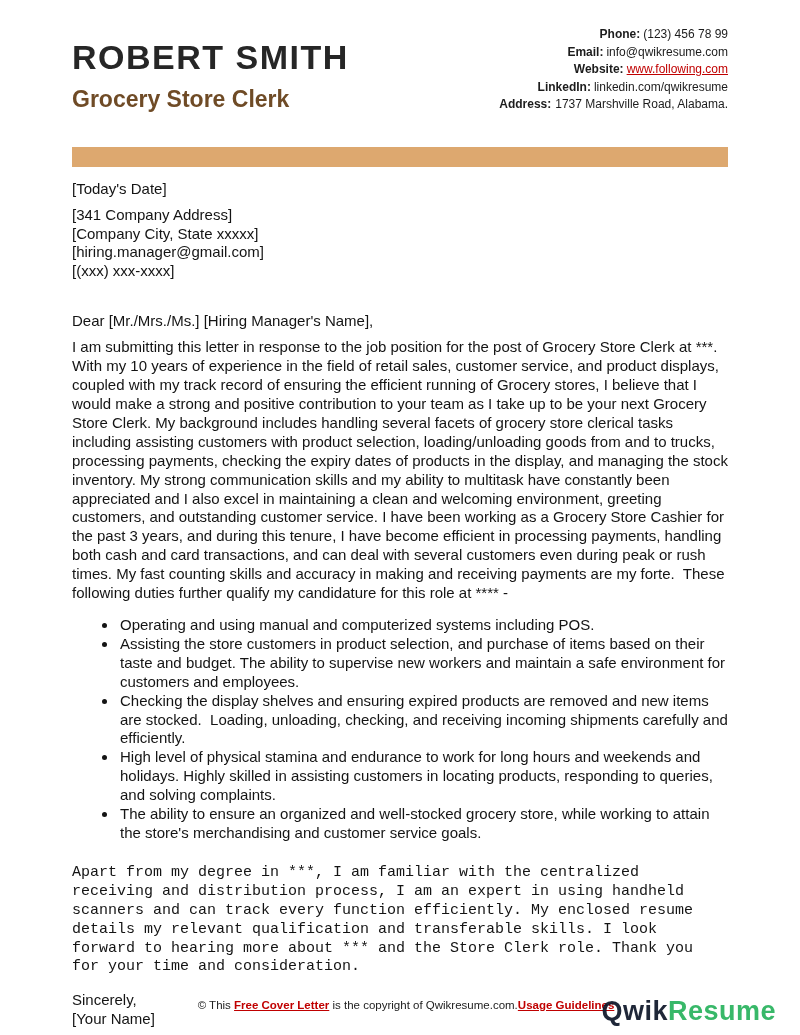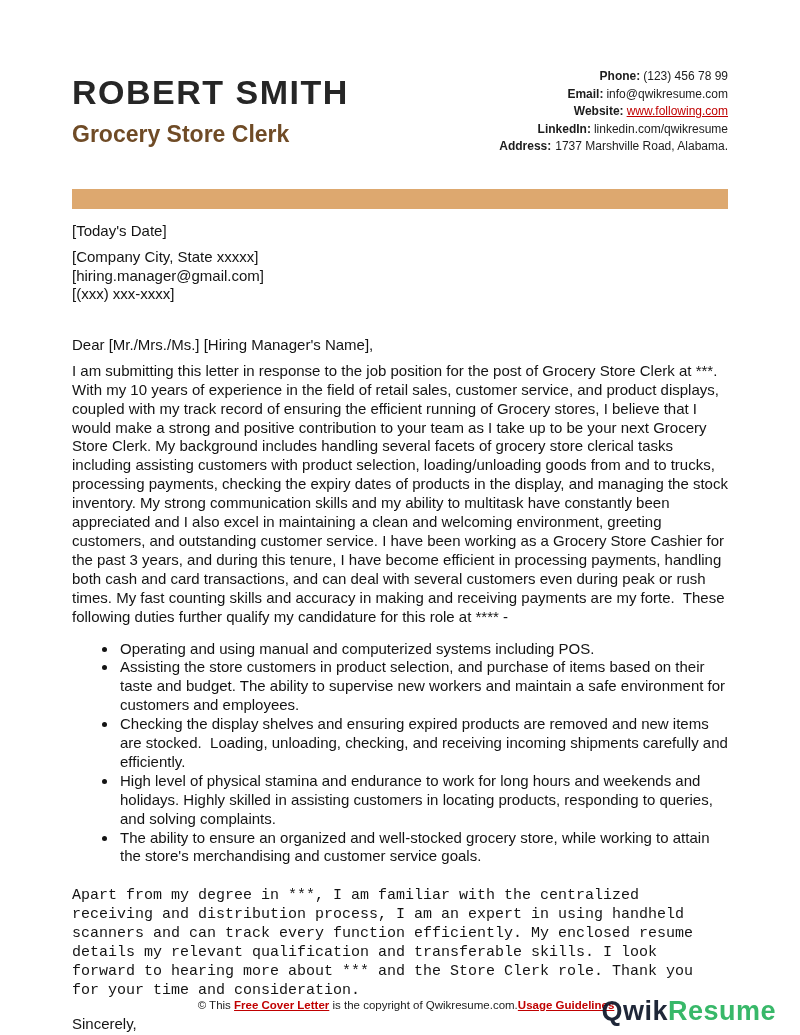--- a/index.html
+++ b/index.html
@@ -15,22 +15,22 @@
     overflow: hidden;
     color: #1c1c1c;
   }
 
   .inner { padding: 0 72px; }
 
   
   .header {
     display: flex;
     justify-content: space-between;
-    align-items: center;
-    padding-top: 66px;
+    align-items: flex-end;
+    padding-top: 24px;
   }
   .name {
     font-size: 34px;
     font-weight: 700;
     letter-spacing: 1.5px;
     color: #262626;
     line-height: 1.15;
   }
   .job-title {
     margin-top: 9px;
@@ -125,20 +125,21 @@
         <div class="row-address"><span class="c-label">Address:</span><span class="c-value">1737 Marshville Road, Alabama.</span></div>
       </div>
     </div>
 
     <div class="accent-bar"></div>
 
     <div class="body-text">
       <div class="date-line">[Today's Date]</div>
 
       <div class="recipient">
+        <div>[341 Company Address]</div>
         <div>[Company City, State xxxxx]</div>
         <div>[hiring.manager@gmail.com]</div>
         <div>[(xxx) xxx-xxxx]</div>
       </div>
 
       <div class="salutation">Dear [Mr./Mrs./Ms.] [Hiring Manager's Name],</div>
 
       <p class="intro">I am submitting this letter in response to the job position for the post of Grocery Store Clerk at ***. With my 10 years of experience in the field of retail sales, customer service, and product displays, coupled with my track record of ensuring the efficient running of Grocery stores, I believe that I would make a strong and positive contribution to your team as I take up to be your next Grocery Store Clerk. My background includes handling several facets of grocery store clerical tasks including assisting customers with product selection, loading/unloading goods from and to trucks, processing payments, checking the expiry dates of products in the display, and managing the stock inventory. My strong communication skills and my ability to multitask have constantly been appreciated and I also excel in maintaining a clean and welcoming environment, greeting customers, and outstanding customer service. I have been working as a Grocery Store Cashier for the past 3 years, and during this tenure, I have become efficient in processing payments, handling both cash and card transactions, and can deal with several customers even during peak or rush times. My fast counting skills and accuracy in making and receiving payments are my forte.  These following duties further qualify my candidature for this role at **** -</p>
 
       <ul class="bullets">

